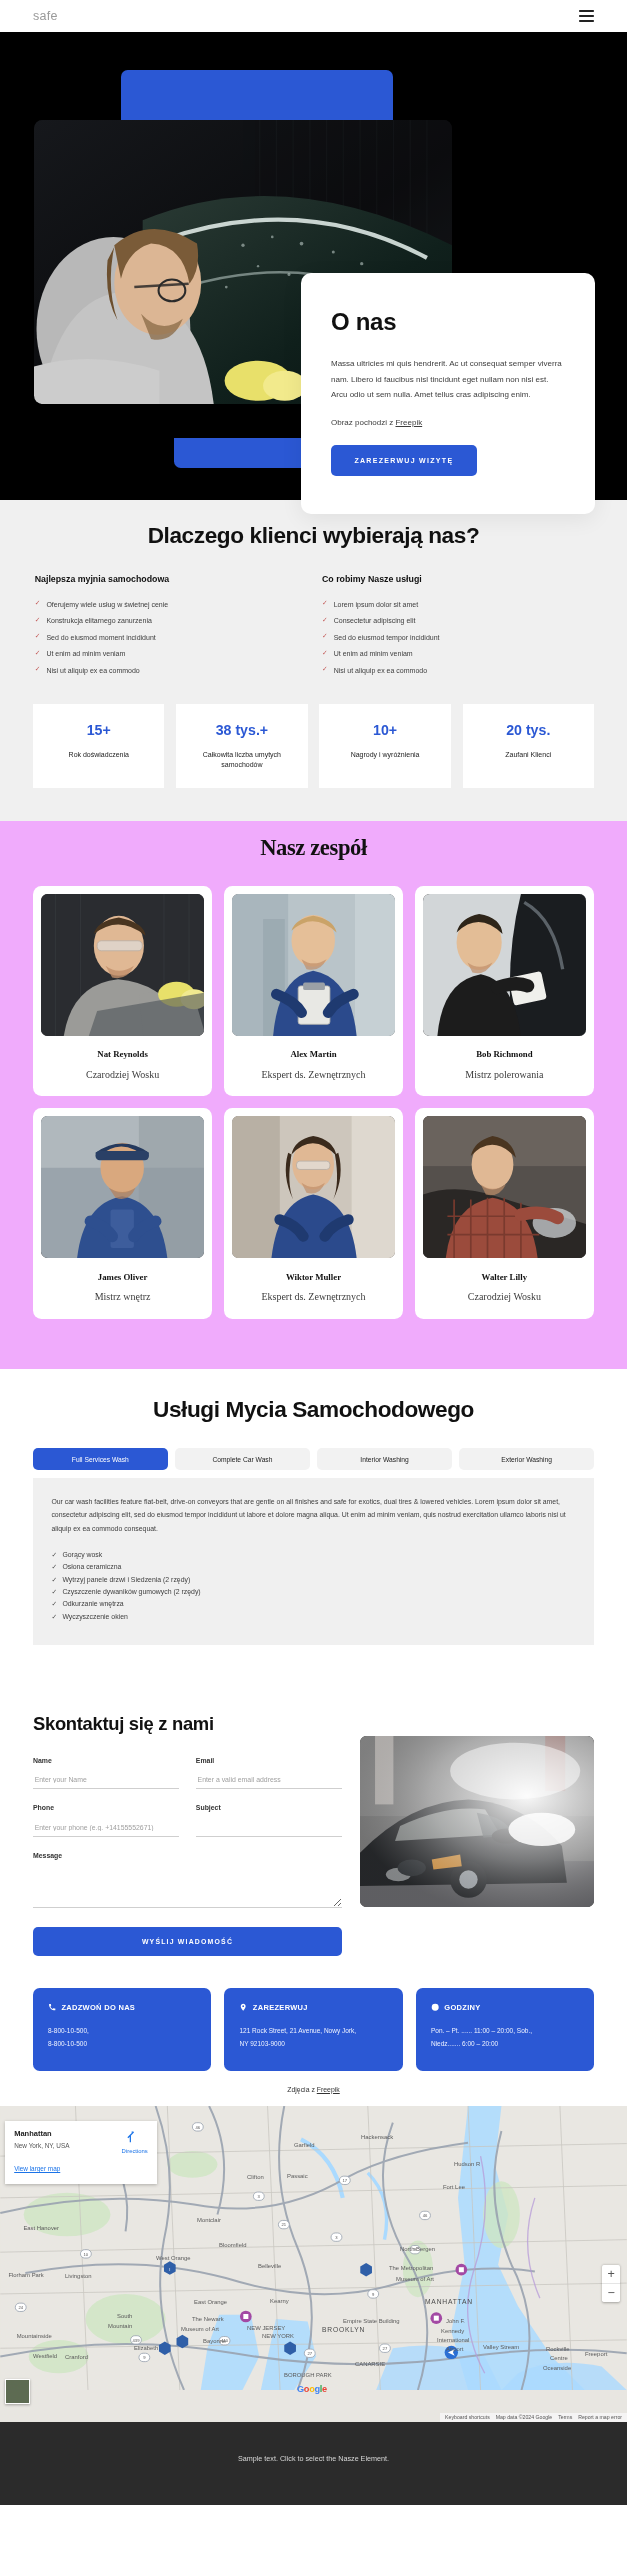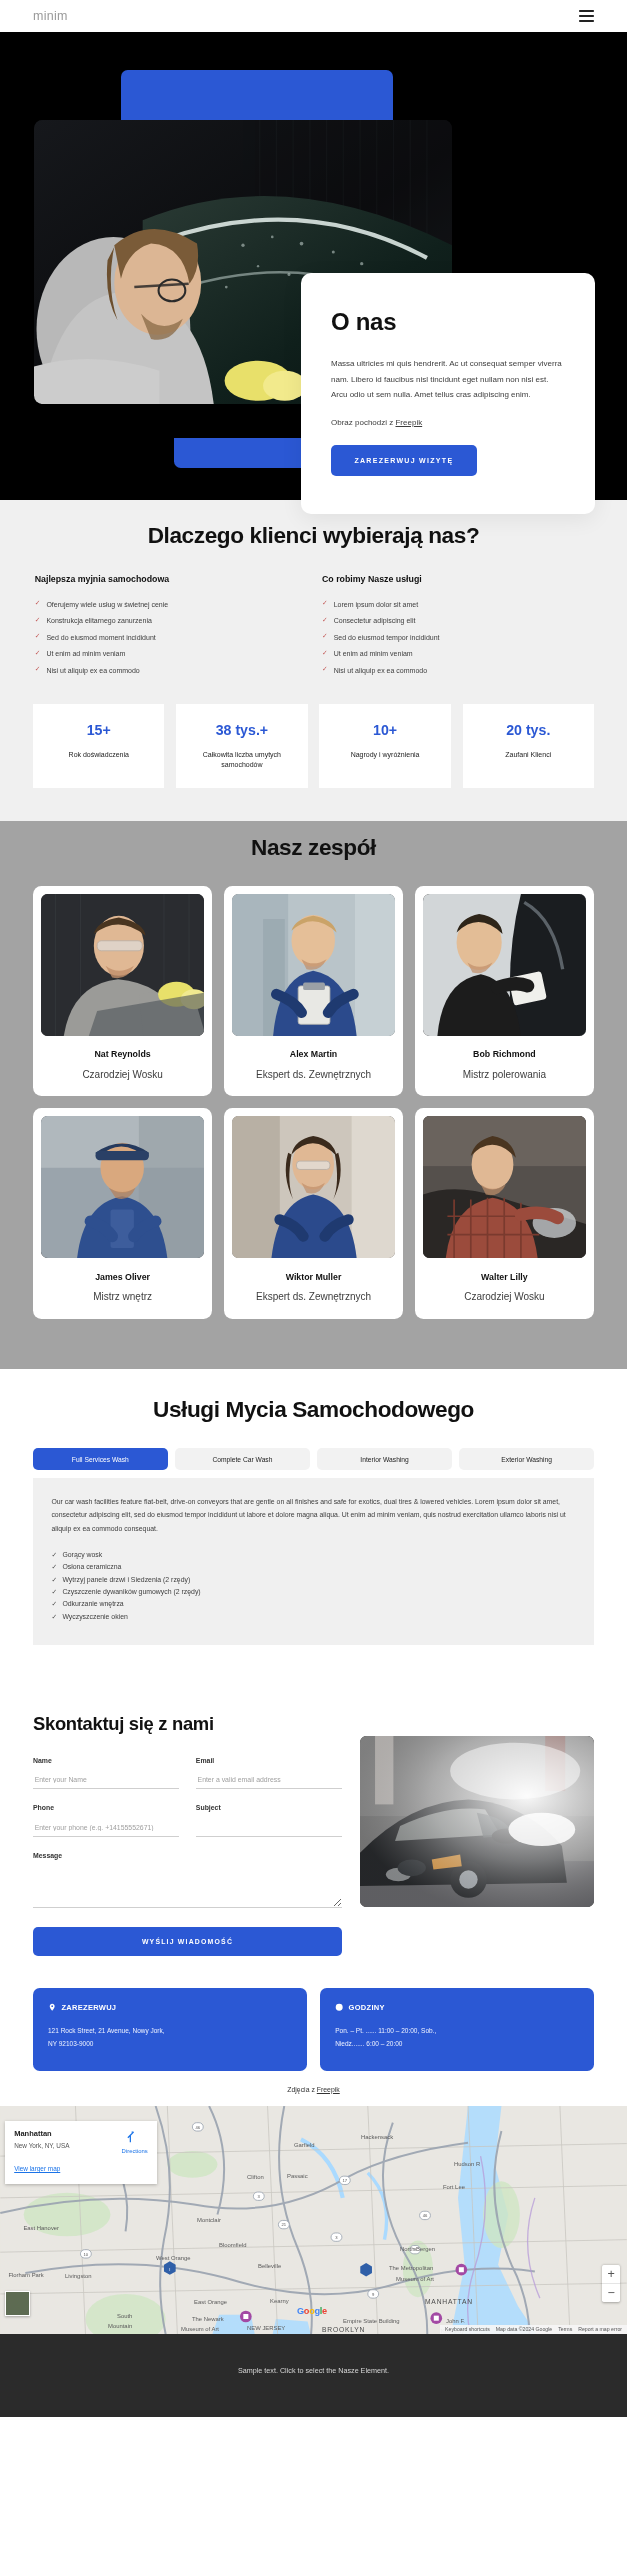--- a/index.html
+++ b/index.html
@@ -165,22 +165,23 @@
     margin-bottom: 11.7px;
   }
   .stat-label {
     font-size: 7px;
     color: #222;
     line-height: 1.45;
   }
 
   
   .team {
-    background: #a3a3a3;
+    background: #f0abfc;
     padding: 13.4px 33px 50px 33px;
+    font-family: Liberation Serif, serif;
   }
   .team-grid {
     display: grid;
     grid-template-columns: repeat(3, 1fr);
     gap: 11.7px;
     border-radius: 16px;
   }
   .team-card {
     background: #fff;
     border-radius: 8.4px;
@@ -369,21 +370,21 @@
     font-size: 6.9px;
     color: #333;
     padding: 6.7px 0 13.4px 0;
   }
   .photos-credit a { color: #333; text-decoration: underline; }
 
   
   .map-wrap {
     position: relative;
     width: 627px;
-    height: 228px;
+    height: 316px;
     overflow: hidden;
     background: #e8e6e1;
   }
   .map-svg { position: absolute; inset: 0; }
   .map-card {
     position: absolute;
     left: 5px; top: 15px;
     width: 152px;
     background: #fff;
     padding: 7.5px 9.2px 10px 9.2px;
@@ -425,21 +426,21 @@
     position: absolute;
     right: 0; bottom: 0;
     background: rgba(245,245,245,.92);
     font-size: 5.2px;
     color: #555;
     padding: 1.7px 5px;
     display: flex; gap: 5.9px;
   }
   .map-google {
     position: absolute;
-    left: 297px; bottom: 18px;
+    left: 297px; bottom: 28px;
     font-size: 9.2px;
     font-weight: 700;
     letter-spacing: -0.3px;
   }
   .g1{color:#4285F4}.g2{color:#EA4335}.g3{color:#FBBC05}.g4{color:#4285F4}.g5{color:#34A853}.g6{color:#EA4335}
   .map-label {
     position: absolute;
     font-size: 5.9px;
     color: #5b5b5b;
     white-space: nowrap;
@@ -452,21 +453,21 @@
     color: #d8d8d8;
     text-align: center;
     font-size: 7.2px;
     padding: 32px 0 42px 0;
   }
 </style>
 </head>
 <body>
 
 <header class="site-header">
-  <div class="logo">minim</div>
+  <div class="logo">safe</div>
   <div class="burger">
     <i></i>
     <i></i>
     <i></i>
   </div>
 </header>
 
 <section class="hero">
   <div class="hero-blue-top"></div>
 
@@ -810,20 +811,32 @@
         <path d="M96 148 L130 142 L132 156 L98 160 Z" fill="#d68a2a"></path>
         <rect x="0" y="0" width="300" height="205" fill="url(#mist)"></rect>
         <ellipse cx="228" cy="112" rx="40" ry="20" fill="#ffffff" opacity=".85"></ellipse>
         <ellipse cx="196" cy="42" rx="78" ry="34" fill="#ffffff" opacity=".5"></ellipse>
       </svg>
     </div>
   </div>
 </section>
 
 <section class="info-cards">
+  <div class="info-card">
+    <div class="info-head">
+      <svg width="8.4" height="8.4" viewBox="0 0 24 24" fill="#ffffff">
+          <path d="M6.6 10.8c1.4 2.8 3.8 5.1 6.6 6.6l2.2-2.2c.3-.3.7-.4 1-.2 1.2.4 2.4.6 3.6.6.6 0 1 .4 1 1V20c0 .6-.4 1-1 1C10.6 21 3 13.4 3 4c0-.6.4-1 1-1h3.5c.6 0 1 .4 1 1 0 1.3.2 2.5.6 3.6.1.4 0 .8-.2 1.1l-2.3 2.1z"></path>
+        </svg>
+      <span>ZADZWOŃ DO NAS</span>
+    </div>
+    <div class="info-body">
+      <div>8-800-10-500,</div>
+      <div>8-800-10-500</div>
+    </div>
+  </div>
 
   <div class="info-card">
     <div class="info-head">
       <svg width="8.4" height="8.4" viewBox="0 0 24 24" fill="#ffffff">
           <path d="M12 2C8.1 2 5 5.1 5 9c0 5.2 7 13 7 13s7-7.8 7-13c0-3.9-3.1-7-7-7zm0 9.5A2.5 2.5 0 1 1 12 6.5a2.5 2.5 0 0 1 0 5z"></path>
         </svg>
       <span>ZAREZERWUJ</span>
     </div>
     <div class="info-body">
       <div>121 Rock Street, 21 Avenue, Nowy Jork,</div>

